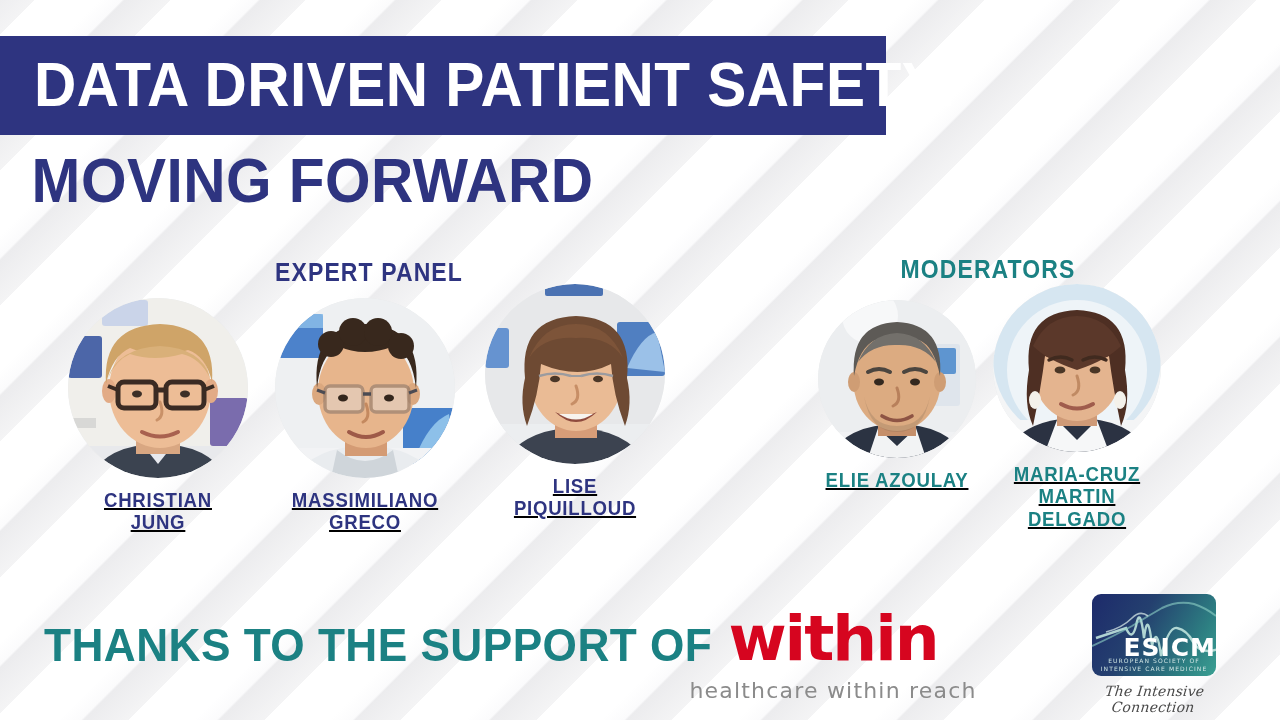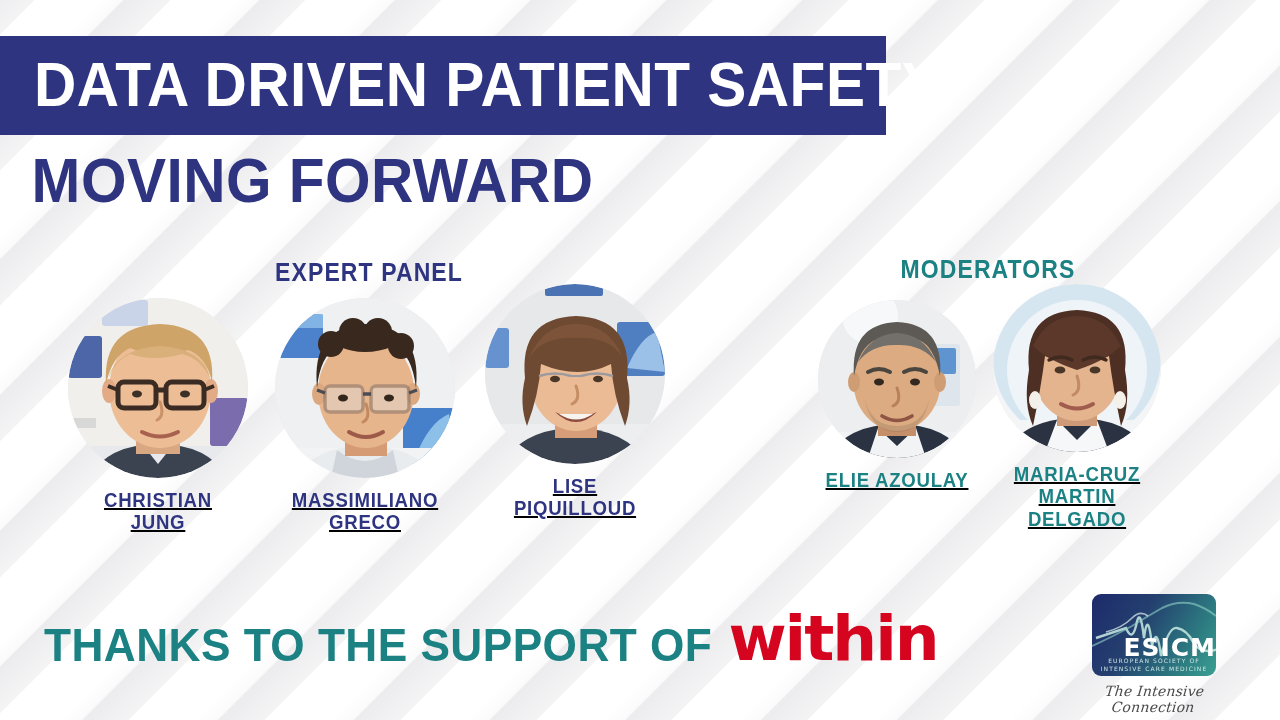--- a/index.html
+++ b/index.html
@@ -438,20 +438,21 @@
         </g>
       </svg>
     </div>
     <div class="person-name name-teal">MARIA-CRUZ MARTIN DELGADO</div>
   </div>
 
   <div id="thanks">THANKS TO THE SUPPORT OF</div>
 
   <div id="mindray-logo">
     <div id="mindray-word">within</div>
+    <div id="mindray-tag">healthcare within reach</div>
   </div>
 
   <div id="esicm-logo">
     <div class="esicm-box">
       <svg class="esicm-wave" viewBox="0 0 124 82">
         <path d="M4 44 q18 -6 30 -10 q6 14 10 -2 q4 -22 8 12 q4 -30 8 8 q5 -22 9 10 q8 -30 16 -28 q10 2 16 14 q8 14 28 6" fill="none" stroke="#bfe3dd" stroke-width="2.4" opacity="0.9"></path>
         <path d="M0 52 q22 -10 40 -20 q16 -10 30 -18 q16 -8 32 -4 q12 4 22 12" fill="none" stroke="#8fd2c6" stroke-width="2" opacity="0.6"></path>
         <path d="M14 38 q16 -4 26 -14 q8 -8 16 -2" fill="none" stroke="#dff1ee" stroke-width="1.6" opacity="0.7"></path>
       </svg>
       <div class="esicm-name">ESICM</div>

